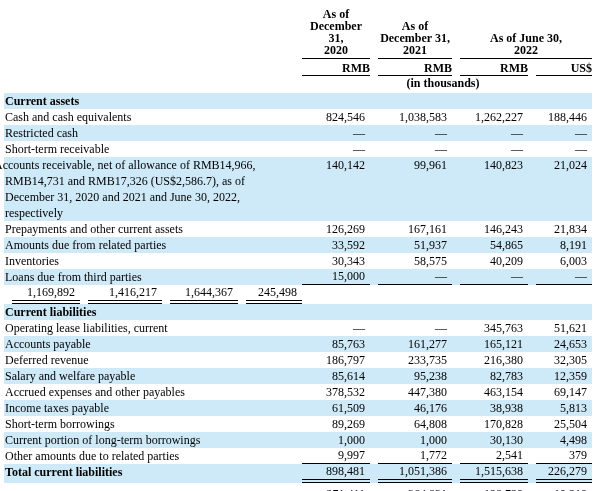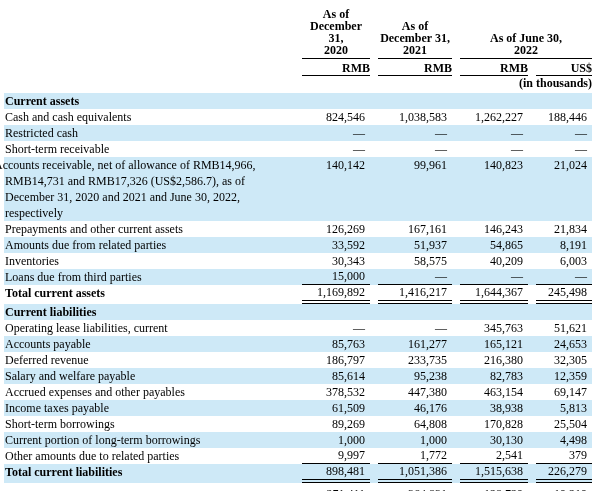--- a/index.html
+++ b/index.html
@@ -25,21 +25,21 @@
   .hrow1 .hcell, .hrow1 .hgroup {
     font-weight: bold; text-align: center; line-height: 12px;
     padding-bottom: 2px; border-bottom: 1px solid #000;
   }
   .hrow2 { margin-top: 2px; }
   .hrow2 .hcell {
     font-weight: bold; text-align: right; line-height: 12px;
     padding: 1px 0 1px; border-bottom: 1px solid #000;
   }
   .hnote {
-    width: 298px; margin-left: 8px; text-align: right;
+    width: 298px; margin-left: 8px; text-align: center;
     font-weight: bold; line-height: 14px;
   }
 
   
   .tbody { margin-top: 3px; }
   .row { display: flex; align-items: flex-start; line-height: 16px; }
   .row.shaded { background: var(--stripe); }
   .row.bold .label { font-weight: bold; }
   .row.gap-before { margin-top: 4px; }
   .label { flex: 1; padding-left: 1px; white-space: pre-line; }
@@ -139,21 +139,20 @@
       <div class="val v4">6,003</div>
     </div>
       <div class="row shaded rule-single">
       <div class="label">Loans due from third parties</div>
       <div class="val v1">15,000</div>
       <div class="val v2">—</div>
       <div class="val v3">—</div>
       <div class="val v4">—</div>
     </div>
       <div class="row bold rule-double">
-      <div class="label">Total current assets</div>
       <div class="val v1">1,169,892</div>
       <div class="val v2">1,416,217</div>
       <div class="val v3">1,644,367</div>
       <div class="val v4">245,498</div>
     </div>
       <div class="row shaded bold section">
       <div class="label">Current liabilities</div>
       <div class="val v1"></div>
       <div class="val v2"></div>
       <div class="val v3"></div>

